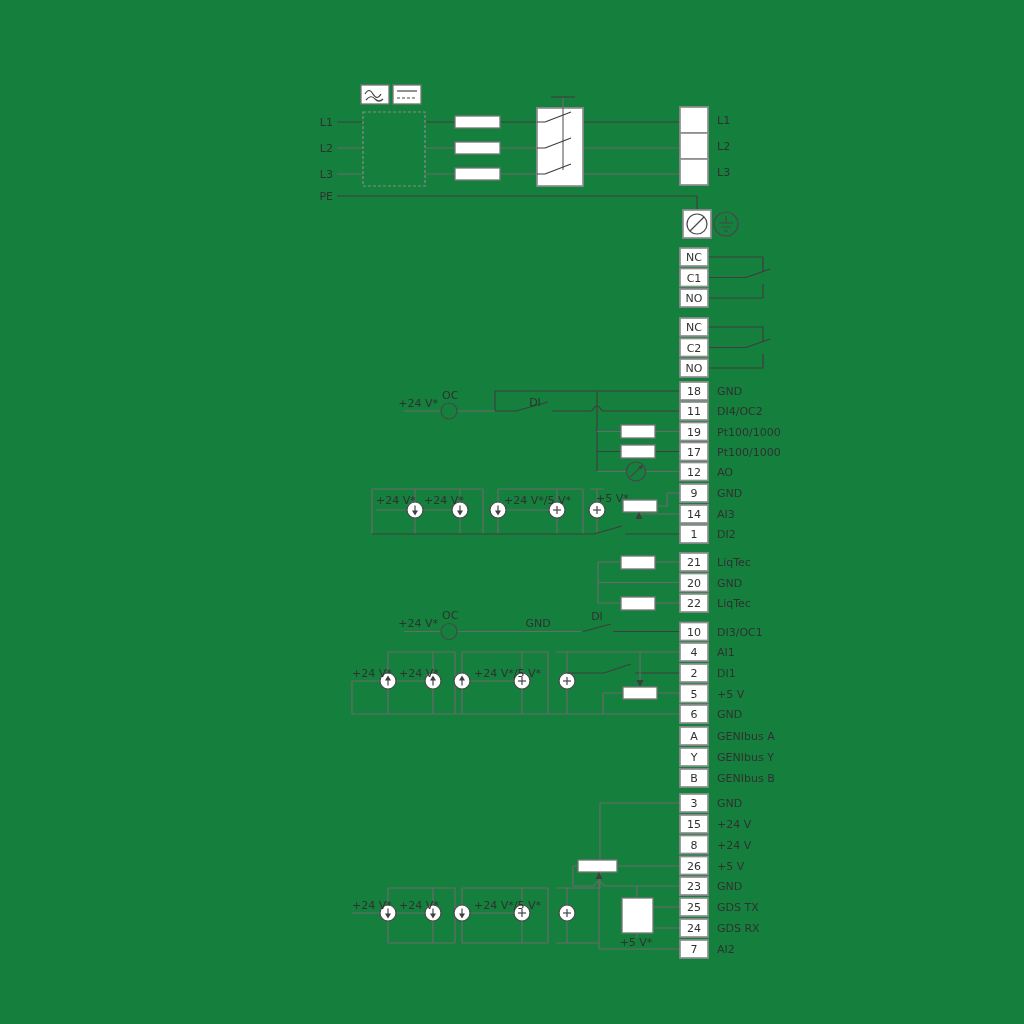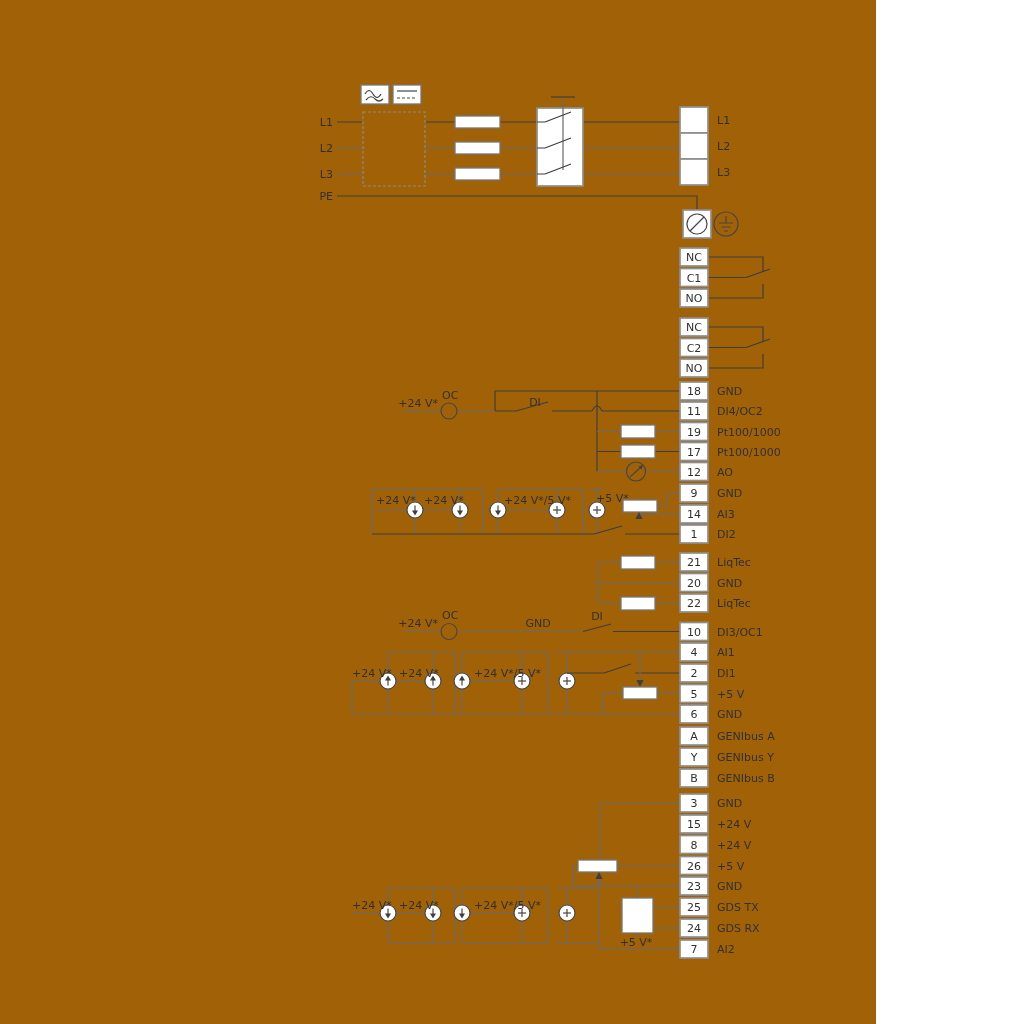--- a/index.html
+++ b/index.html
@@ -1,16 +1,16 @@
 <!DOCTYPE html>
 <html><head>
 <meta charset="utf-8">
 <style>
   html,body{margin:0;padding:0;background:#fff;}
-  #stage{position:relative;width:876px;height:1024px;background:#a16207;overflow:hidden;}
+  #stage{position:relative;width:1024px;height:1024px;background:#15803d;overflow:hidden;}
   svg text{font-family:"DejaVu Sans",sans-serif;font-size:11px;fill:#303030;}
   .w{stroke:#6a6a6a;stroke-width:1.2;fill:none;}
   .wd{stroke:#3e3e3e;stroke-width:1.2;fill:none;}
   .dash{stroke:#8a8a8a;stroke-width:1.2;fill:none;stroke-dasharray:3,2;}
   .tbox{fill:#fff;stroke:#8e8e8e;stroke-width:1.7;}
   .comp{fill:#fff;stroke:#767676;stroke-width:1.3;}
   .sym{stroke:#474747;stroke-width:1.2;fill:none;}
   .fillsym{fill:#3e3e3e;stroke:none;}
 </style>
 </head>

